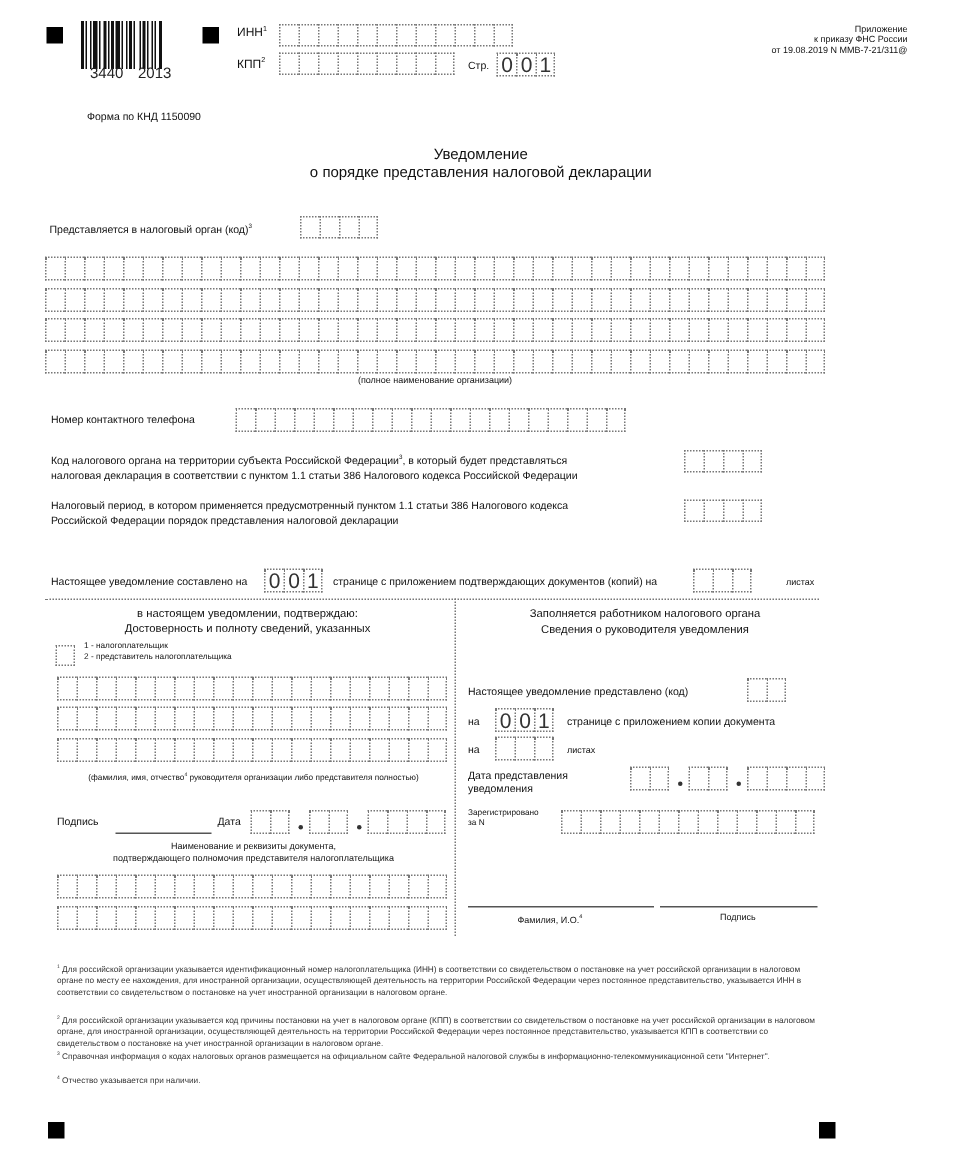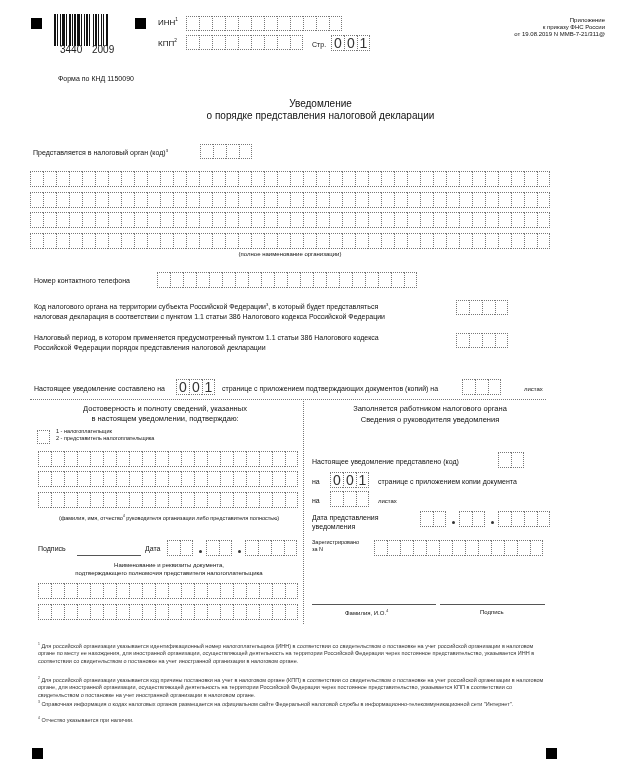--- a/index.html
+++ b/index.html
@@ -49,21 +49,21 @@
       <rect x="32" y="0" width="2" height="32" fill="#111"></rect>
       <rect x="35" y="0" width="1" height="32" fill="#111"></rect>
       <rect x="39" y="0" width="1" height="32" fill="#111"></rect>
       <rect x="41" y="0" width="2" height="32" fill="#111"></rect>
       <rect x="44" y="0" width="1" height="32" fill="#111"></rect>
       <rect x="47" y="0" width="1" height="32" fill="#111"></rect>
       <rect x="49" y="0" width="1" height="32" fill="#111"></rect>
       <rect x="52" y="0" width="2" height="32" fill="#111"></rect>
     </svg>
   <span class="t" style="left:6px;top:30px;font-size:10px;color:#222;">3440</span>
-  <span class="t" style="left:38px;top:30px;font-size:10px;color:#222;">2009</span>
+  <span class="t" style="left:38px;top:30px;font-size:10px;color:#222;">2013</span>
 </div>
 
 <span class="t norm" style="left:158px;top:17px;"><span>ИНН</span><sup>1</sup></span>
 <div class="cells" id="inn-cells" style="left:186px;top:16px;">
     <div class="cell" style="width: 13px; height: 15px;"></div>
     <div class="cell" style="width: 13px; height: 15px;"></div>
     <div class="cell" style="width: 13px; height: 15px;"></div>
     <div class="cell" style="width: 13px; height: 15px;"></div>
     <div class="cell" style="width: 13px; height: 15px;"></div>
     <div class="cell" style="width: 13px; height: 15px;"></div>
@@ -341,22 +341,22 @@
     <div class="cell" style="width: 13px; height: 16px;"></div>
     <div class="cell" style="width: 13px; height: 16px;"></div>
     <div class="cell" style="width: 13px; height: 16px;"></div>
   </div>
 <span class="t tiny" style="left:524px;top:386px;">листах</span>
 
 <div class="hline" style="left:30px;width:516px;top:399px;"></div>
 <div class="vline" style="left:303px;top:399px;height:225px;"></div>
 
 <div class="abs center bold small" style="left:30px;width:270px;top:404px;line-height:10px;font-size:7.5px;">
+  <div>в настоящем уведомлении, подтверждаю:</div>
   <div>Достоверность и полноту сведений, указанных</div>
-  <div>в настоящем уведомлении, подтверждаю:</div>
 </div>
 <div class="cells" id="signer-type-cell" style="left:37px;top:430px;">
     <div class="cell" style="width: 13px; height: 14px;"></div>
   </div>
 <div class="abs" style="left:56px;top:428px;font-size:5.5px;line-height:7px;">
   <div>1 - налогоплательщик</div>
   <div>2 - представитель налогоплательщика</div>
 </div>
 <div class="cells" id="name-row-0" style="left:38px;top:451px;">
     <div class="cell" style="width: 13px; height: 16px;"></div>

